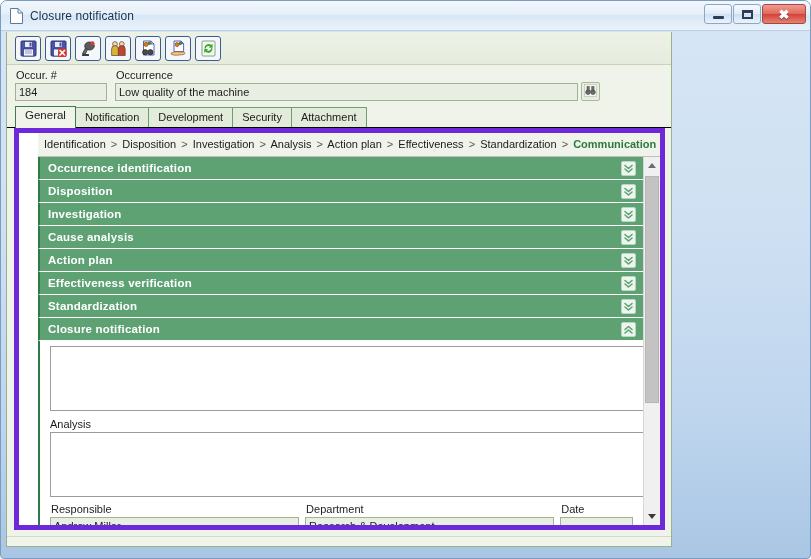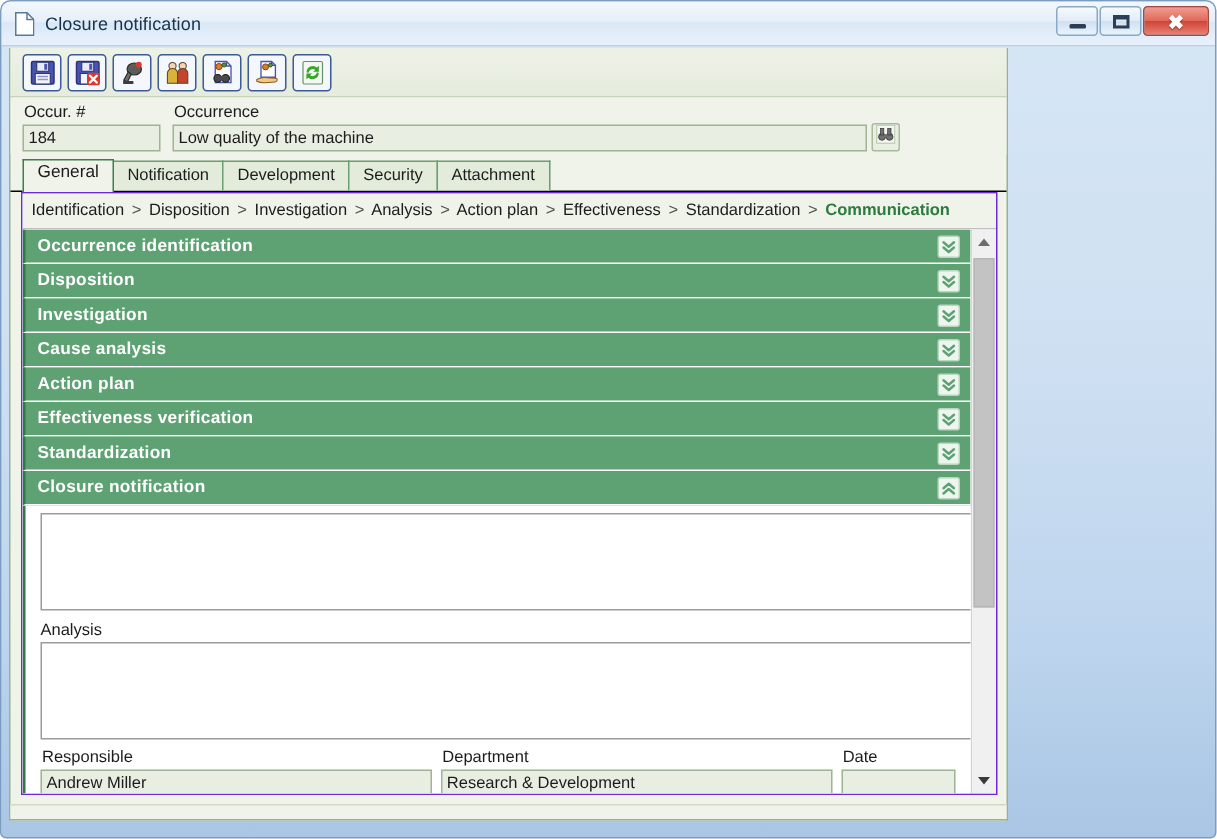--- a/index.html
+++ b/index.html
@@ -177,25 +177,26 @@
     top: 1px;
     z-index: 3;
     font-size: 11.5px;
   }
 
   
   .content {
     flex: 1;
     margin: 0 6px 6px 7px;
     background: #ffffff;
-    border: 1px solid #6d28d9;
+    border: 5px solid #6d28d9;
     display: flex;
     flex-direction: column;
     overflow: hidden;
     min-height: 0;
+    padding-left: 19px;
   }
   .breadcrumb {
     background: #eff3ea;
     padding: 5px 0 5px 6px;
     font-size: 11px;
     color: #1c1c1c;
     white-space: nowrap;
     border-bottom: 1px solid #eff3ea;
   }
   .breadcrumb .crumb { color: #1c1c1c; }

